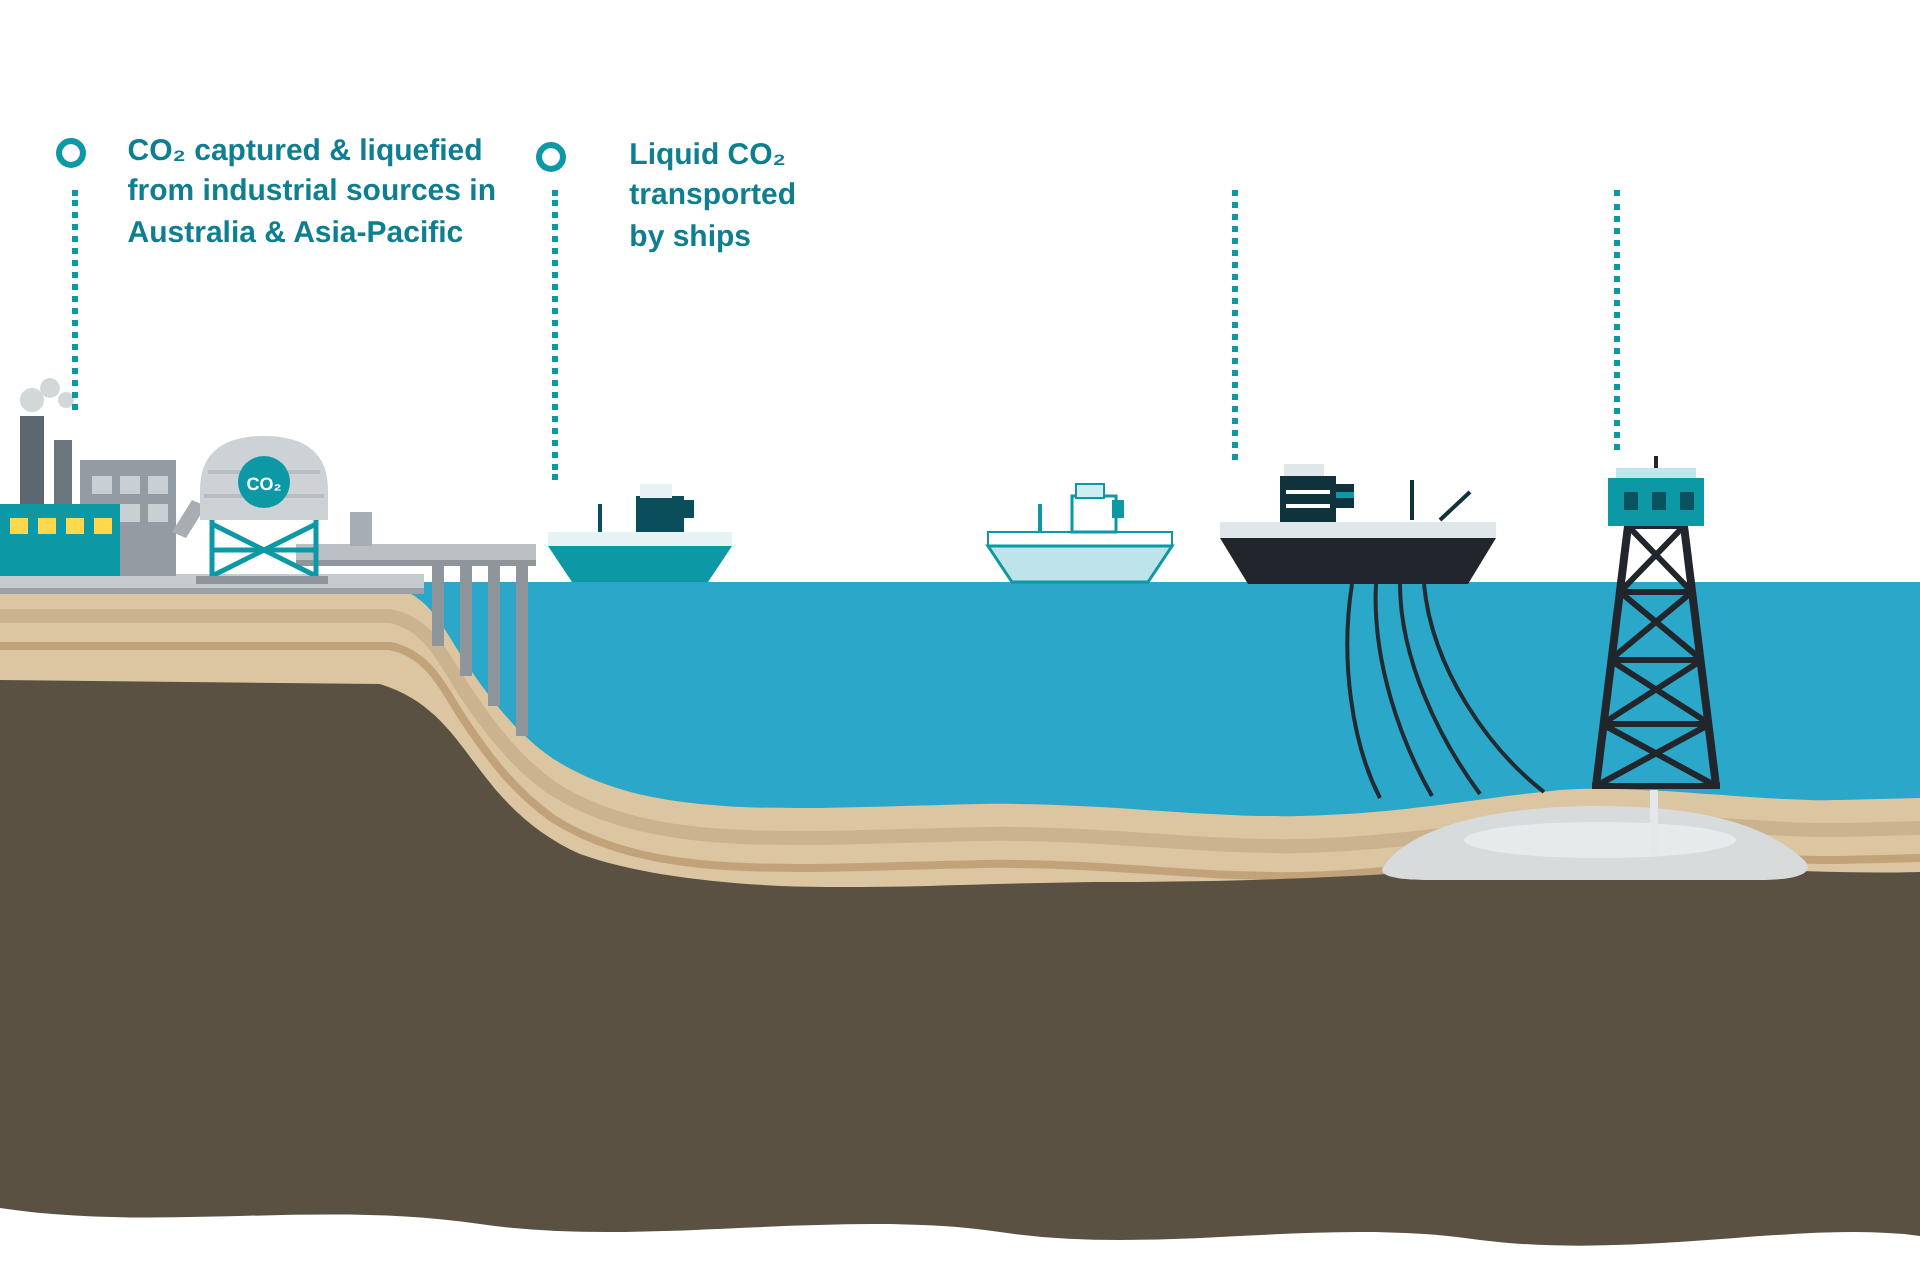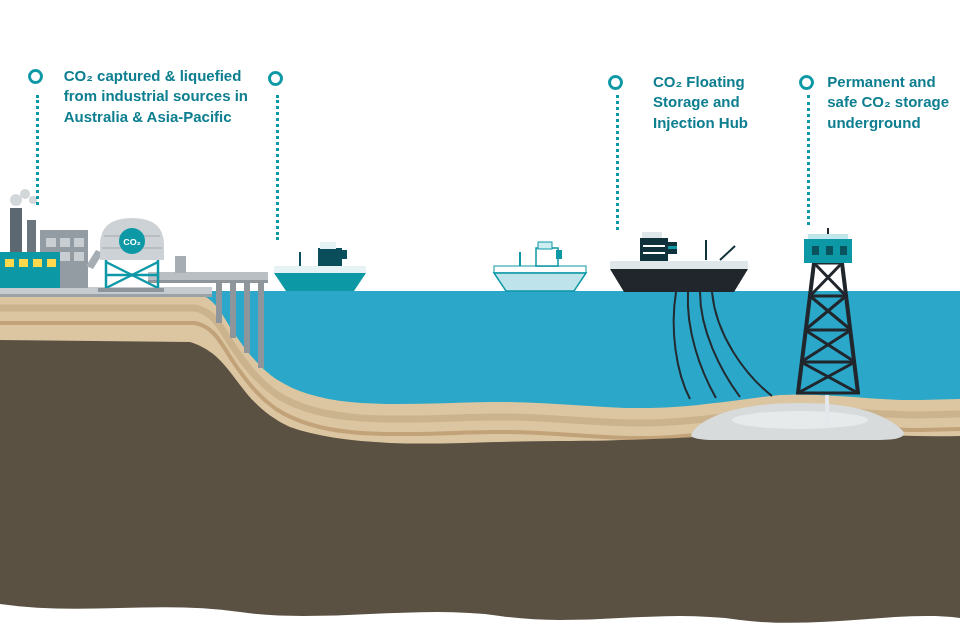--- a/index.html
+++ b/index.html
@@ -213,29 +213,20 @@
 
   <div class="label" style="left:28px;top:66px;width:220px;">
     <span class="bullet"></span>
     <span class="label-text">CO₂ captured &amp; liquefied
 from industrial sources in
 Australia &amp; Asia-Pacific</span>
   </div>
 
   <div class="label" style="left:268px;top:68px;width:130px;">
     <span class="bullet"></span>
+    <span class="label-text">Liquid CO₂
+transported
+by ships</span>
   </div>
 
-  <div class="label" style="left:608px;top:72px;width:140px;">
-    <span class="bullet"></span>
-    <span class="label-text">CO₂ Floating
-Storage and
-Injection Hub</span>
-  </div>
-
-  <div class="label" style="left:799px;top:72px;width:150px;">
-    <span class="bullet"></span>
-    <span class="label-text">Permanent and
-safe CO₂ storage
-underground</span>
-  </div>
+
 
 </div>
 
 </body></html>

